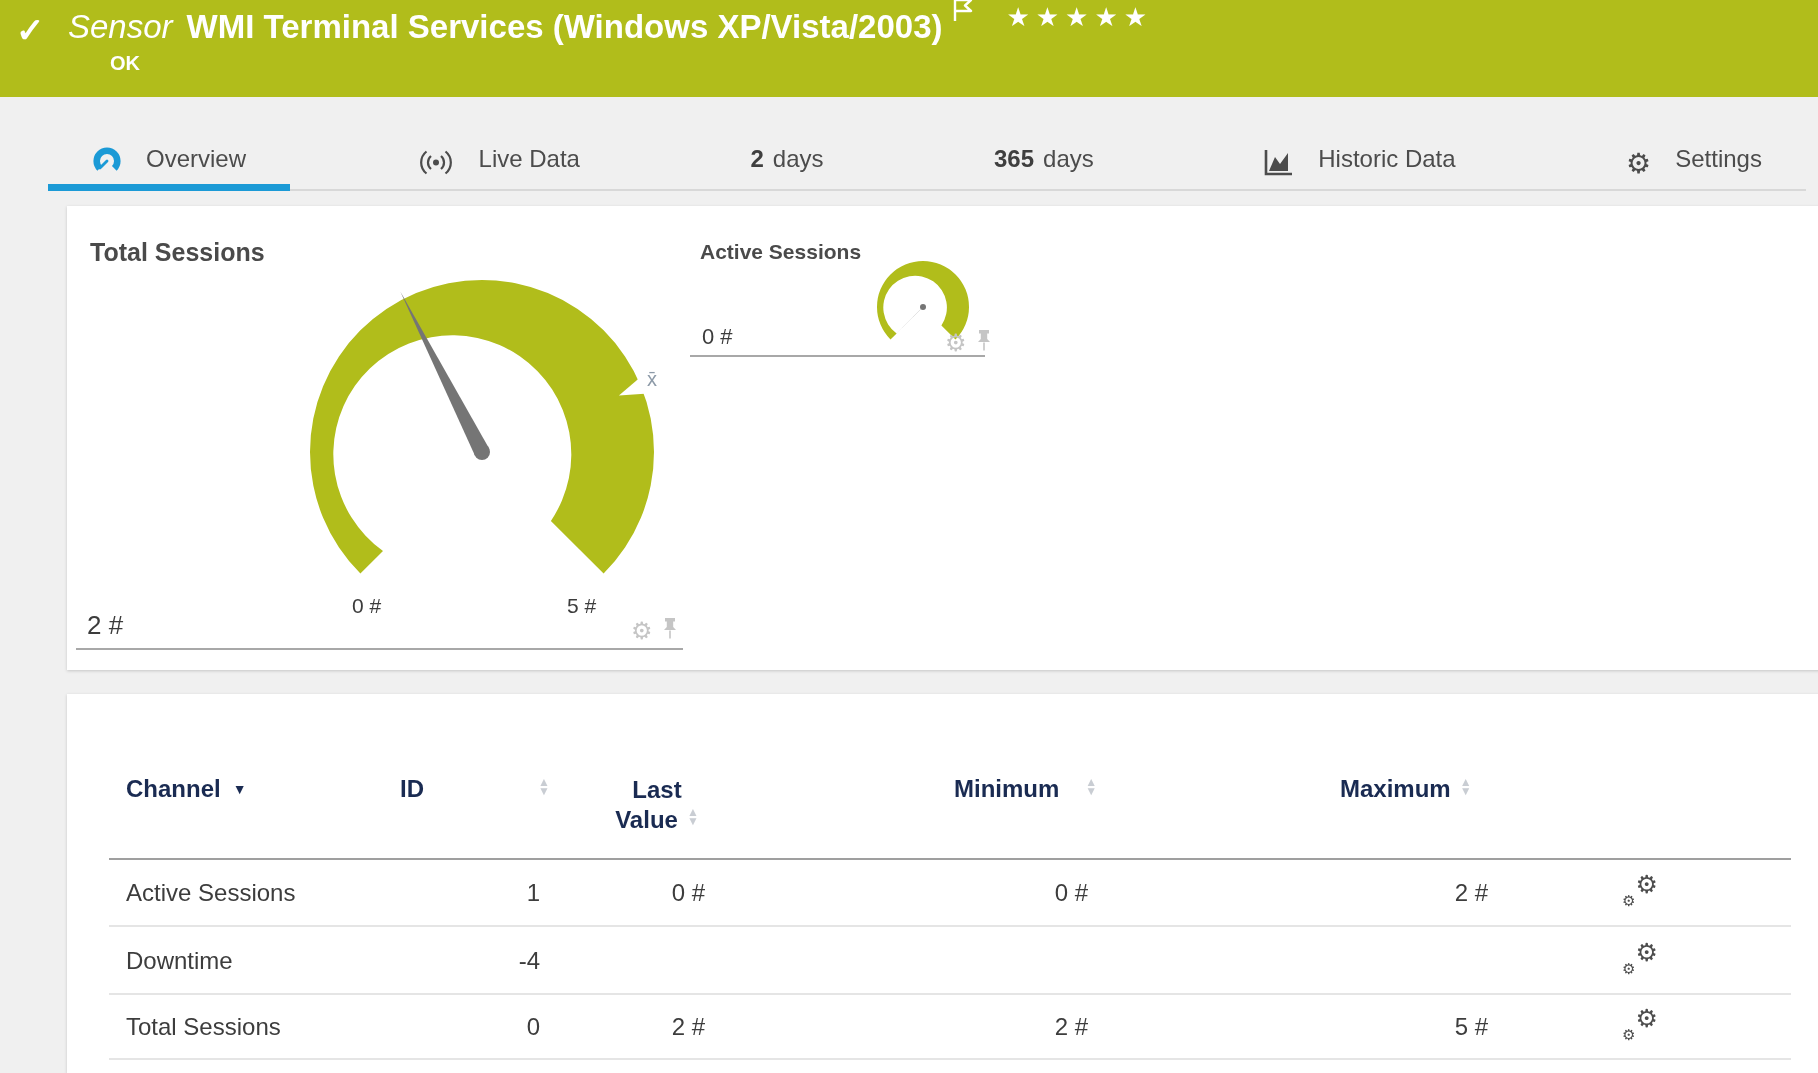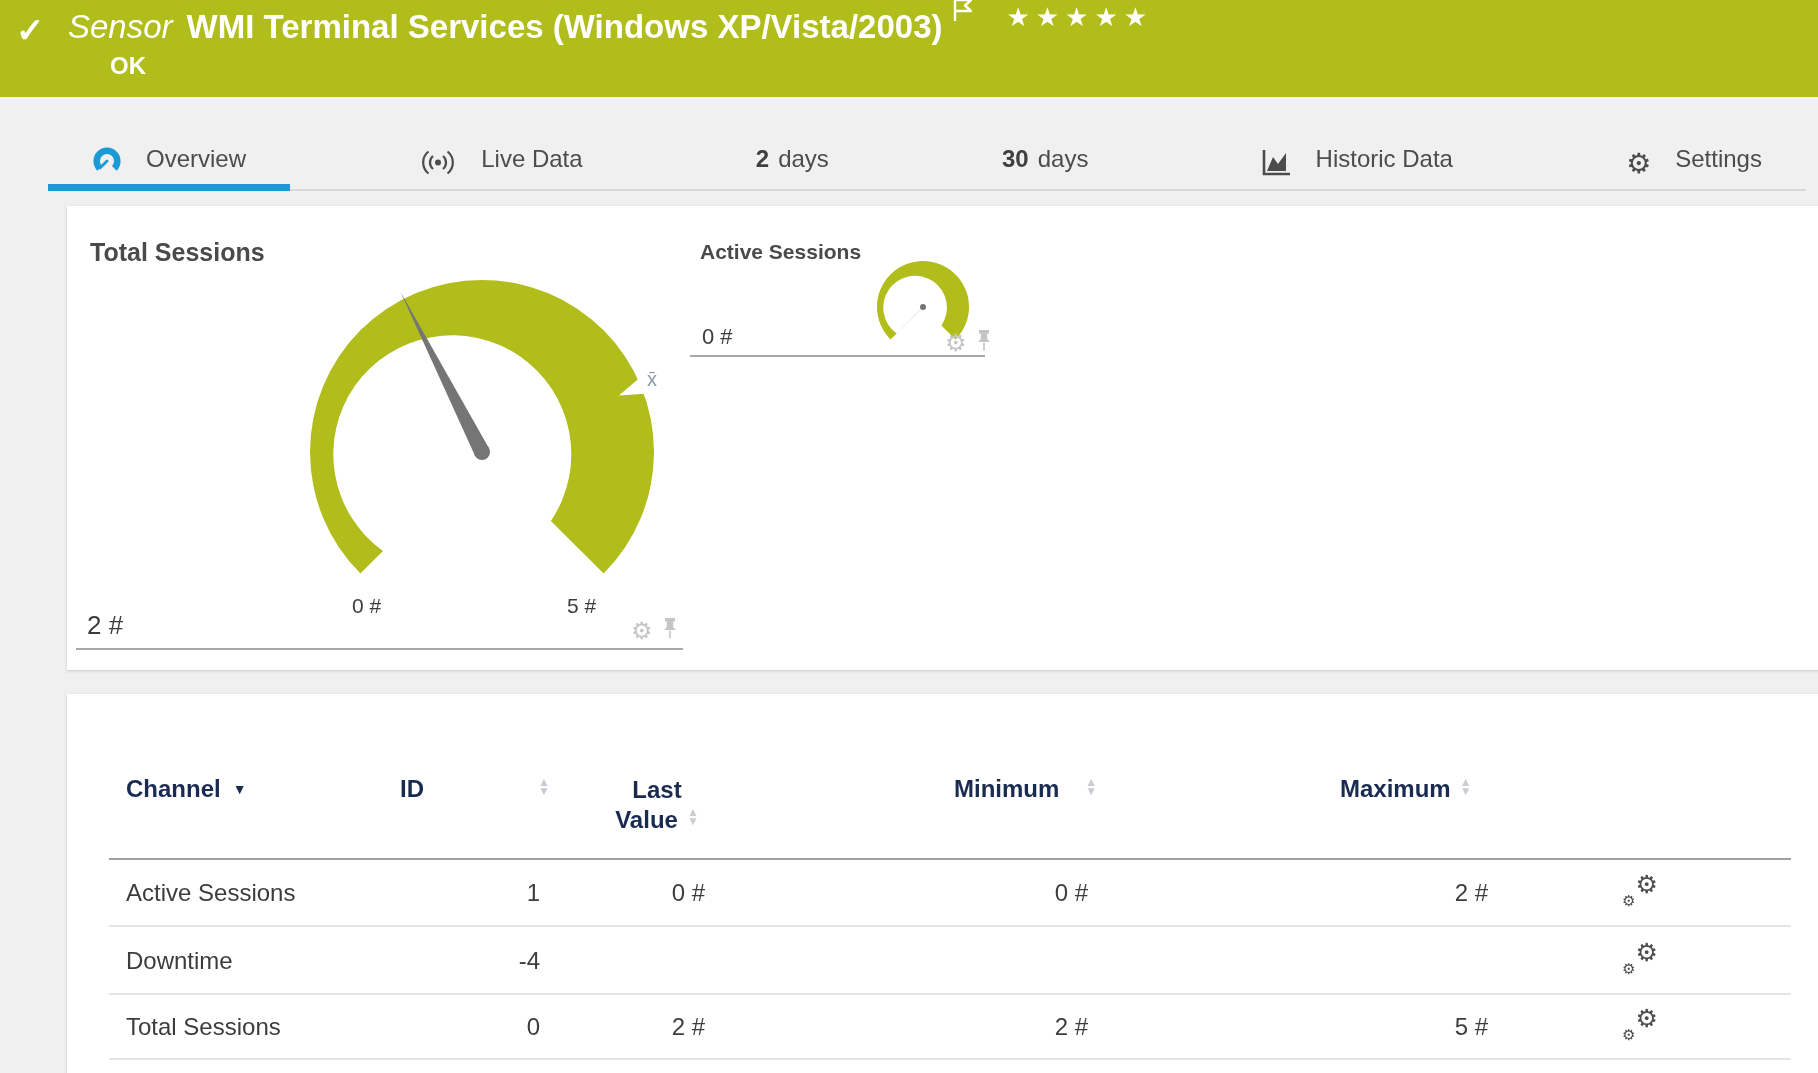--- a/index.html
+++ b/index.html
@@ -7,21 +7,21 @@
   #app{position:relative;width:1818px;height:1073px;background:#f0f0f0;overflow:hidden;}
 
   
   .topbar{position:absolute;left:0;top:0;width:100%;height:97px;background:#b1bd1b;color:#fff;}
   .topbar .check{position:absolute;left:16px;top:10px;font-size:34px;font-weight:bold;}
   .title-line{position:absolute;left:68px;top:8px;display:flex;align-items:baseline;white-space:nowrap;}
   .kind{font-style:italic;font-size:33px;font-weight:300;margin-right:14px;}
   .sensor-title{font-size:33px;font-weight:bold;}
   .flag-wrap{margin-left:10px;transform:translateY(-16px);display:inline-block;}
   .stars{margin-left:32px;font-size:26px;letter-spacing:6px;transform:translateY(-12px);display:inline-block;}
-  .status-ok{position:absolute;left:110px;top:52px;font-size:24px;font-weight:600;}
+  .status-ok{position:absolute;left:110px;top:52px;font-size:20px;font-weight:600;}
 
   
   .tabbar{position:absolute;left:48px;right:12px;top:115px;height:74px;border-bottom:2px solid #d8d8d8;
           display:flex;justify-content:space-between;align-items:stretch;}
   .tab{position:relative;display:flex;align-items:flex-end;padding:0 44px 16px 44px;gap:24px;
        font-size:24px;color:#4c4c4c;cursor:pointer;white-space:nowrap;}
   .tab .ticon{display:flex;align-items:center;transform:translateY(3px);}
   .tab.active::after{content:"";position:absolute;left:0;right:0;bottom:-2px;height:7px;background:#1b9ad6;}
   .tab .num{font-weight:bold;margin-right:9px;color:#3f3f3f;}
   .gear-glyph{font-size:28px;line-height:24px;color:#4c4c4c;}
@@ -99,21 +99,21 @@
           <path d="M24 7 A 8.5 8.5 0 0 1 24 20" fill="none" stroke="#4c4c4c" stroke-width="2.2"></path>
           <path d="M28.5 2.5 A 14 14 0 0 1 28.5 24.5" fill="none" stroke="#4c4c4c" stroke-width="2.2"></path>
         </svg>
       </span>
       <span>Live Data</span>
     </div>
     <div class="tab">
       <span><span class="num">2</span><span>days</span></span>
     </div>
     <div class="tab">
-      <span><span class="num">30</span><span>days</span></span>
+      <span><span class="num">365</span><span>days</span></span>
     </div>
     <div class="tab">
       <span class="ticon">
         <svg width="30" height="27" viewBox="0 0 30 27">
           <path d="M2 1 V25 H28" fill="none" stroke="#4c4c4c" stroke-width="2.6"></path>
           <path d="M5 22 L11 8 L16 15 L24 4 L24 22 Z" fill="#4c4c4c"></path>
         </svg>
       </span>
       <span>Historic Data</span>
     </div>

